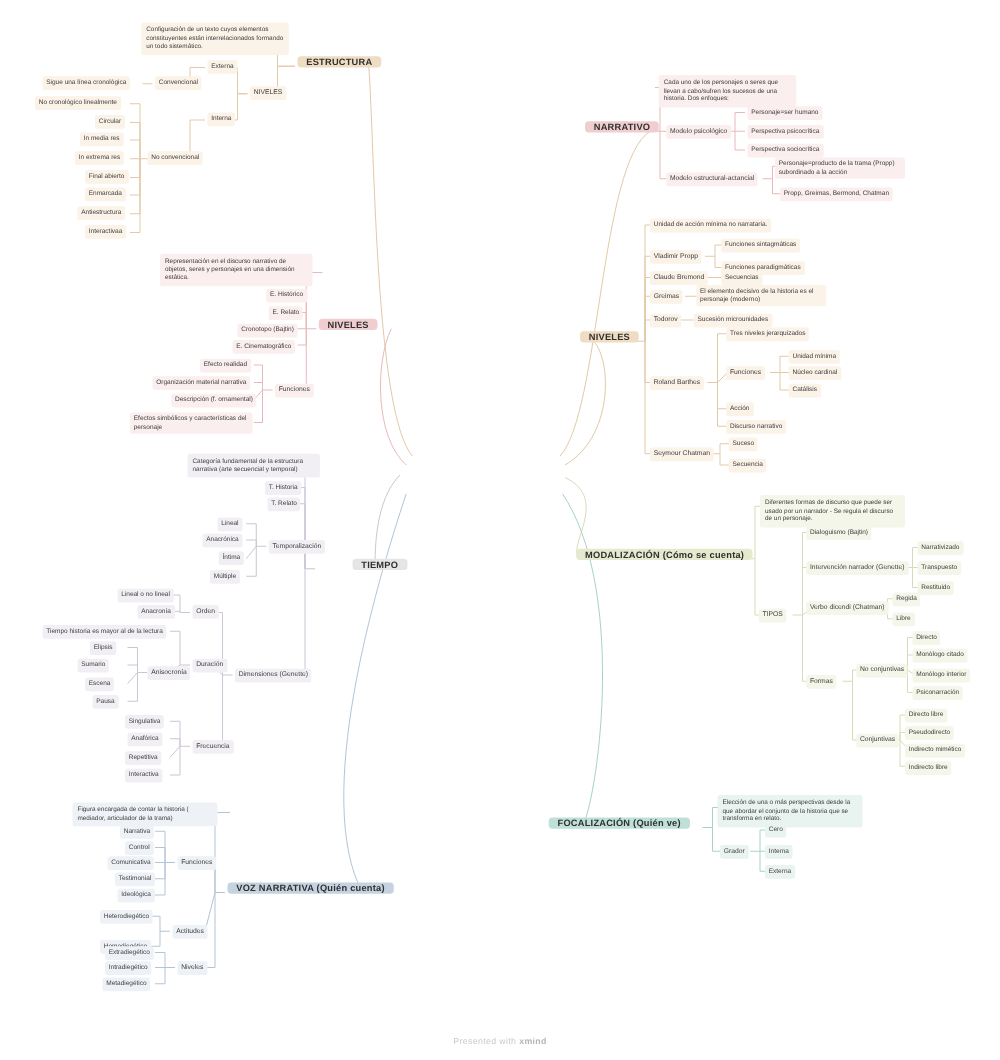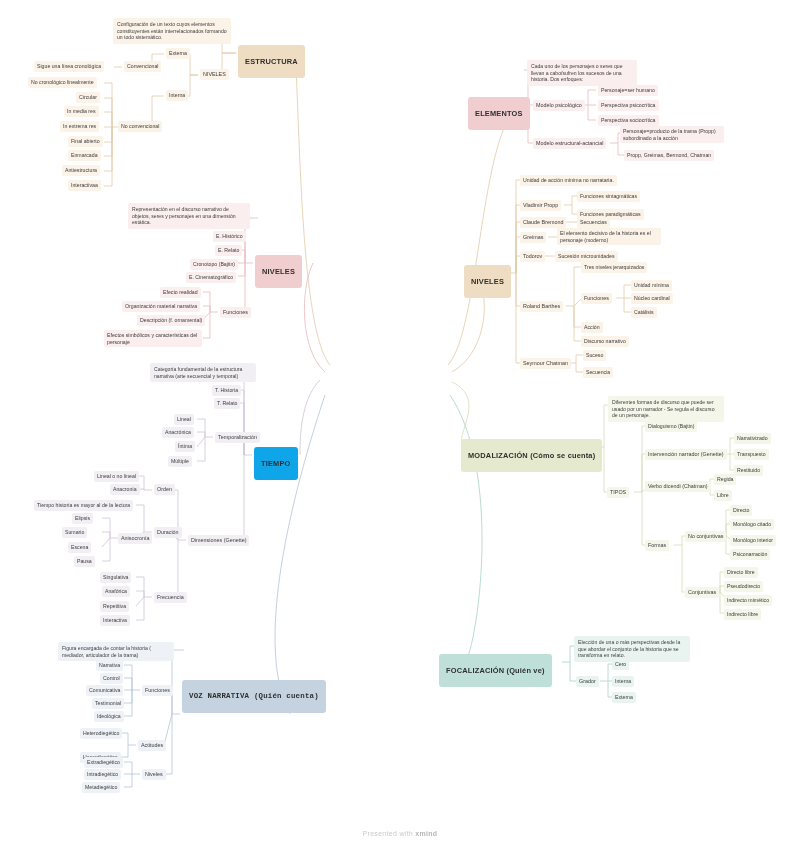--- a/index.html
+++ b/index.html
@@ -18,34 +18,34 @@
   }
   .leaf.wrap{white-space:normal;}
   .mid{
     font-size:5.4px;padding:2px 3px;border-radius:2px;white-space:nowrap;
   }
   .note{
     font-size:5.1px;padding:3px 4px;border-radius:2px;white-space:normal;
   }
   .branch{
     font-size:7.4px;font-weight:bold;letter-spacing:.2px;
-    padding:12px 7px;border-radius:3px;white-space:nowrap;color:#2f2f2f;
+    padding:0 7px;border-radius:3px;white-space:nowrap;color:#2f2f2f;
   }
   .center{
     position:absolute;background:#4ec978;color:#10331d;border-radius:7px;
     font-size:11.5px;font-weight:bold;text-align:center;line-height:1.45;
     padding:9px 14px;letter-spacing:.3px;box-sizing:border-box;
   }
 
   
   .c-orange .branch,.branch.c-orange{background:#eedcc3;}
   .c-orange .leaf,.c-orange .mid,.c-orange .note{background:#fbf2e8;}
   .c-pink .branch,.branch.c-pink{background:#f0ced0;}
   .c-pink .leaf,.c-pink .mid,.c-pink .note{background:#fbeeee;}
-  .c-purple .branch,.branch.c-purple{background:#0ea5e9;}
+  .c-purple .branch,.branch.c-purple{background:#e5e5e5;margin-left:28px;}
   .c-purple .leaf,.c-purple .mid,.c-purple .note{background:#f2eff4;}
   .c-blue .branch,.branch.c-blue{background:#c5d3e0;}
   .c-blue .leaf,.c-blue .mid,.c-blue .note{background:#eef2f6;}
   .c-olive .branch,.branch.c-olive{background:#e5e9ce;}
   .c-olive .leaf,.c-olive .mid,.c-olive .note{background:#f4f6ea;}
   .c-teal .branch,.branch.c-teal{background:#bfe0d8;}
   .c-teal .leaf,.c-teal .mid,.c-teal .note{background:#e9f4f1;}
 
   .footer{
     position:absolute;left:0;right:0;bottom:11px;text-align:center;
@@ -256,39 +256,39 @@
     <div class="node leaf" style="left:68px;top:542px;">Escena</div>
     <div class="node leaf" style="left:74px;top:556px;">Pausa</div>
     <div class="node mid" style="left:154px;top:592px;">Frecuencia</div>
     <div class="node leaf" style="left:100px;top:572px;">Singulativa</div>
     <div class="node leaf" style="left:102px;top:586px;">Anafórica</div>
     <div class="node leaf" style="left:100px;top:601px;">Repetitiva</div>
     <div class="node leaf" style="left:100px;top:615px;">Interactiva</div>
   </div>
 
   <div class="c-blue">
-    <div class="node branch c-blue" style="left:182px;top:680px;font-family:Liberation Mono, monospace;">VOZ NARRATIVA (Quién cuenta)</div>
+    <div class="node branch c-blue" style="left:182px;top:706px;">VOZ NARRATIVA (Quién cuenta)</div>
     <div class="node note" style="left:58px;top:642px;width:116px;">Figura encargada de contar la historia ( mediador, articulador de la trama)</div>
     <div class="node mid" style="left:142px;top:685px;">Funciones</div>
     <div class="node leaf" style="left:96px;top:660px;">Narrativa</div>
     <div class="node leaf" style="left:100px;top:673px;">Control</div>
     <div class="node leaf" style="left:86px;top:685px;">Comunicativa</div>
     <div class="node leaf" style="left:92px;top:698px;">Testimonial</div>
     <div class="node leaf" style="left:94px;top:711px;">Ideológica</div>
     <div class="node mid" style="left:138px;top:740px;">Actitudes</div>
     <div class="node leaf" style="left:80px;top:728px;">Heterodiegético</div>
     <div class="node leaf" style="left:80px;top:752px;">Homodiegético</div>
     <div class="node mid" style="left:142px;top:769px;">Niveles</div>
     <div class="node leaf" style="left:84px;top:757px;">Extradiegético</div>
     <div class="node leaf" style="left:84px;top:769px;">Intradiegético</div>
     <div class="node leaf" style="left:82px;top:782px;">Metadiegético</div>
   </div>
 
   <div class="c-pink">
-    <div class="node branch c-pink" style="left:468px;top:97px;">ELEMENTOS</div>
+    <div class="node branch c-pink" style="left:468px;top:97px;">NARRATIVO</div>
     <div class="node note" style="left:527px;top:60px;width:110px;">Cada uno de los personajes o seres que llevan a cabo/sufren los sucesos de una historia. Dos enfoques:</div>
     <div class="node mid" style="left:533px;top:100px;">Modelo psicológico</div>
     <div class="node leaf" style="left:598px;top:85px;">Personaje=ser humano</div>
     <div class="node leaf" style="left:598px;top:100px;">Perspectiva psicocrítica</div>
     <div class="node leaf" style="left:598px;top:115px;">Perspectiva sociocrítica</div>
     <div class="node mid" style="left:533px;top:138px;">Modelo estructural-actancial</div>
     <div class="node leaf wrap" style="left:620px;top:126px;width:104px;">Personaje=producto de la trama (Propp) subordinado a la acción</div>
     <div class="node leaf" style="left:624px;top:150px;">Propp, Greimas, Bermond, Chatman</div>
   </div>
 

